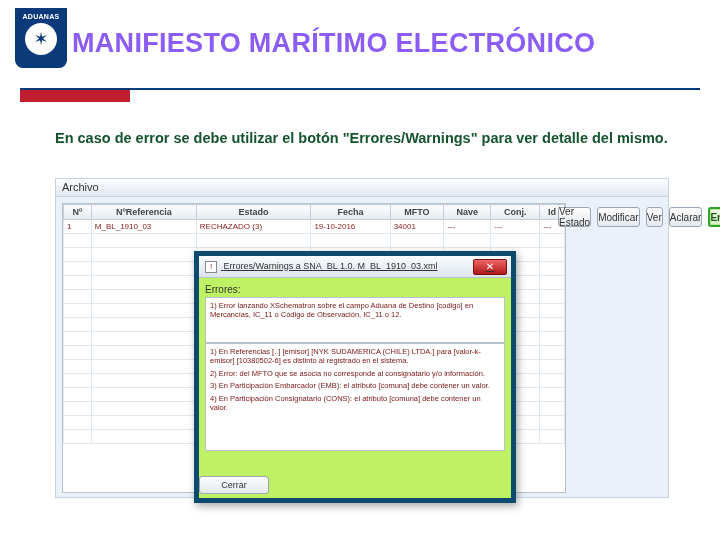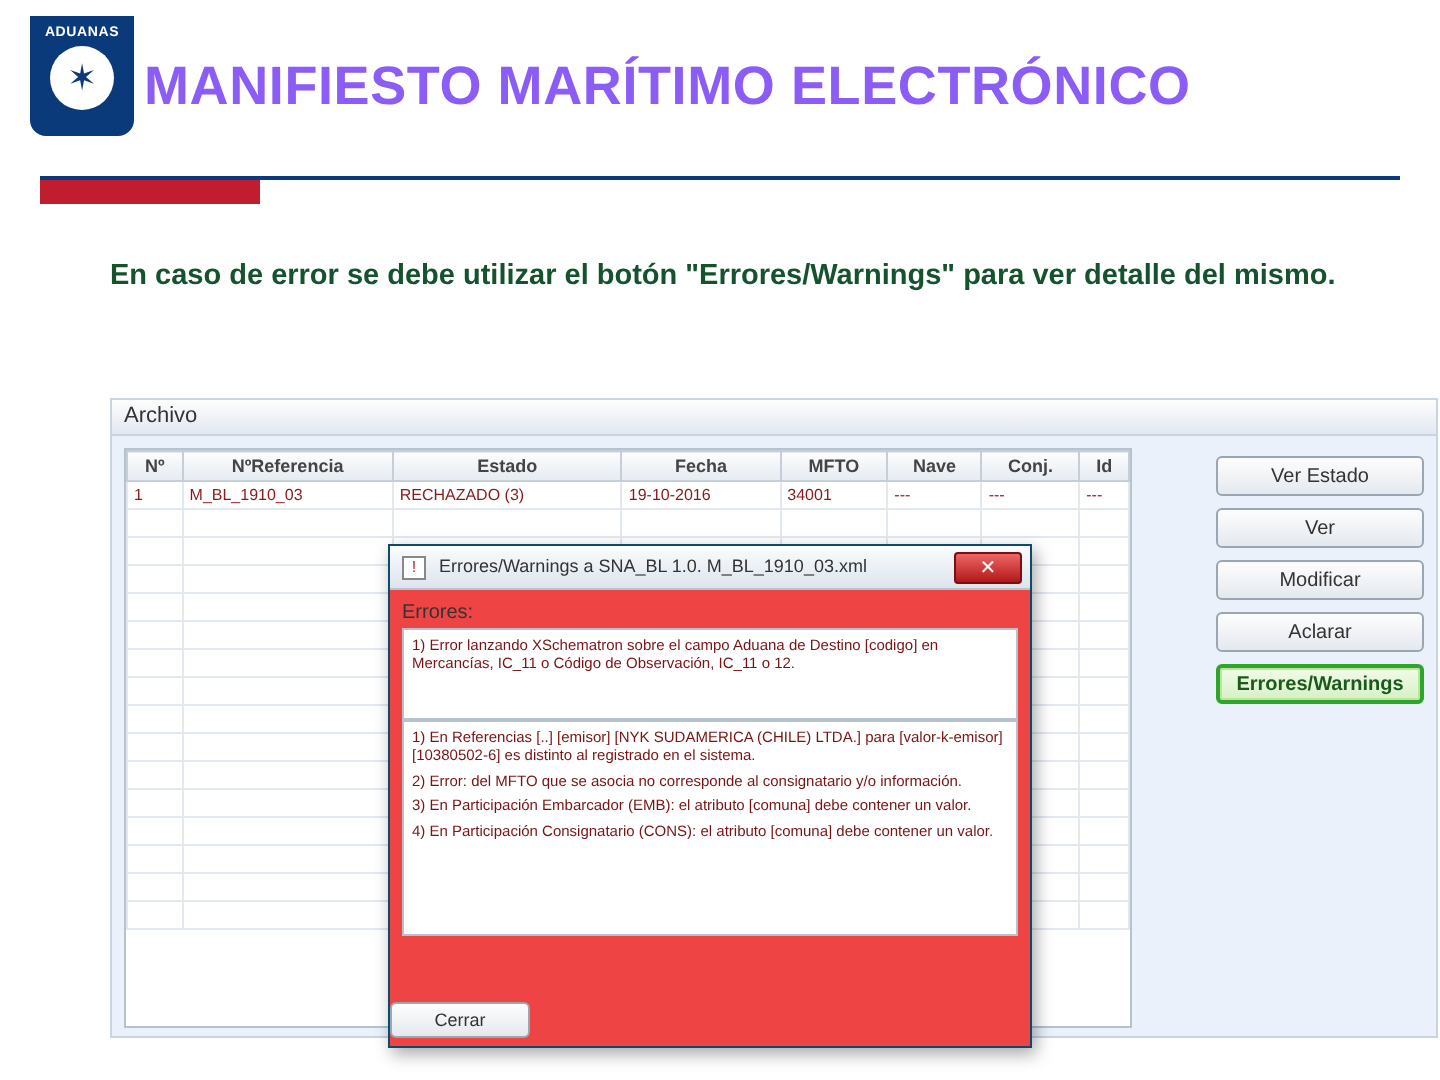--- a/index.html
+++ b/index.html
@@ -30,48 +30,48 @@
     position: absolute; top: 88px; left: 20px; width: 110px; height: 14px;
     background: #c01e2e;
   }
 
   .caption {
     position: absolute; top: 128px; left: 55px; right: 40px;
     font-size: 14.5px; font-weight: bold; color: #14532d; line-height: 1.4;
   }
 
   .app {
-    position: absolute; top: 178px; left: 55px; width: 664px; height: 320px;
+    position: absolute; top: 178px; left: 55px; width: 614px; height: 320px;
     background: #eaf1fa; border: 1px solid #c9d4de;
-    font-size: 10px; color: #333; margin-top: 21px;
+    font-size: 10px; color: #333;
   }
   .menubar { height: 18px; background: linear-gradient(#fdfdfd,#e2e8f2); border-bottom: 1px solid #c9d4de; padding: 2px 6px; font-size: 11px; }
   .workarea { position: relative; width: 100%; height: calc(100% - 18px); }
 
   .grid { position: absolute; top: 6px; left: 6px; width: 504px; height: 290px; background: #fff; border: 1px solid #b7c2cf; }
   .grid table { width: 100%; border-collapse: collapse; }
   .grid th {
     background: linear-gradient(#fcfcfd,#e5ebf2); border: 1px solid #c5cfda; font-size: 9px;
     padding: 2px 3px; color: #444; text-align: center; font-weight: bold;
   }
   .grid td { border: 1px solid #e2e8f0; font-size: 8px; padding: 2px 3px; color: #8a1a1a; height: 14px; }
   .grid tr.empty td { color: transparent; }
 
-  .sidebtns { position: absolute; top: 10px; right: 6px; width: 104px; display: flex; flex-direction: column; gap: 6px; }
+  .sidebtns { position: absolute; top: 10px; right: 6px; width: 104px; display: flex; flex-direction: row; gap: 6px; }
   .btn {
     height: 20px; border: 1px solid #9aa6b2; border-radius: 3px;
     background: linear-gradient(#fdfdfd,#e4e9ef); font-size: 10px; color: #333;
     display: flex; align-items: center; justify-content: center; cursor: pointer;
   }
   .btn.hl { border: 2px solid #2da52d; background: linear-gradient(#f2fbe8,#d6f0c6); color: #1a5a1a; font-weight: bold; box-shadow: 0 0 0 1px #bde59a inset; }
 
   
   .dialog {
     position: absolute; top: 54px; left: 138px; width: 322px; height: 252px;
-    background: #ef4444; border: 1px solid #0c4a6e; box-shadow: 2px 3px 8px rgba(0,0,0,0.35);
+    background: #bef264; border: 5px solid #0c4a6e; box-shadow: 2px 3px 8px rgba(0,0,0,0.35); text-decoration: underline;
   }
   .dlg-tb {
     height: 22px; display: flex; align-items: center; justify-content: space-between;
     padding: 0 4px 0 6px; background: linear-gradient(#fbfcfe,#dbe4ee); border-bottom: 1px solid #b8c3ce;
     font-size: 9px; color: #333;
   }
   .dlg-tb .ico { display: inline-block; width: 12px; height: 12px; margin-right: 4px; background: #fff; border: 1px solid #888; font-size: 8px; line-height: 10px; text-align: center; color: #c01e2e; }
   .dlg-close {
     width: 34px; height: 16px; background: linear-gradient(#e66,#b21818); border: 1px solid #7a0f0f;
     border-radius: 2px; display: flex; align-items: center; justify-content: center; color: #fff; font-size: 10px; cursor: pointer;
@@ -284,22 +284,22 @@
                 <td></td>
                 <td></td>
                 <td></td>
               </tr>
           </tbody>
         </table>
       </div>
 
       <div class="sidebtns">
         <div class="btn">Ver Estado</div>
+        <div class="btn">Modificar</div>
         <div class="btn">Ver</div>
-        <div class="btn">Modificar</div>
         <div class="btn">Aclarar</div>
         <div class="btn hl">Errores/Warnings</div>
       </div>
 
       <div class="dialog">
         <div class="dlg-tb">
           <span>
             <span class="ico">!</span>
             <span>Errores/Warnings a SNA_BL 1.0. M_BL_1910_03.xml</span>
           </span>

